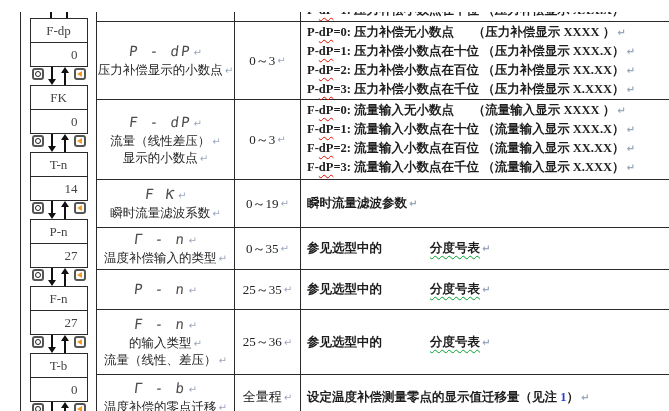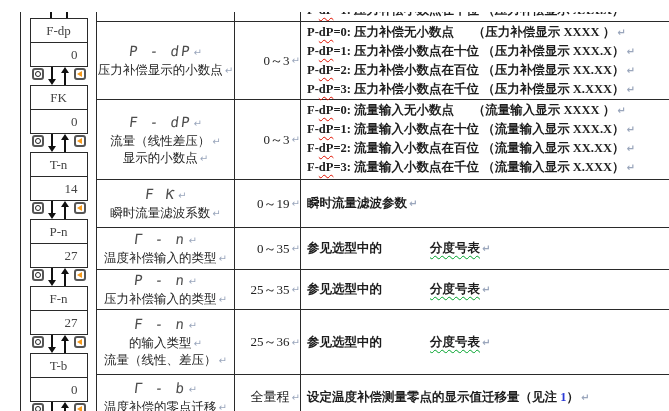--- a/index.html
+++ b/index.html
@@ -32,21 +32,21 @@
   .conn .endmark{position:absolute;right:-8px;bottom:-2px;}
 
   
   .colrest{width:575px;box-sizing:border-box;border-right:1px solid #2a2a2a;}
   .row{display:flex;box-sizing:border-box;border-bottom:1px solid #2a2a2a;position:relative;}
   .h10{height:10px;} .h78{height:78px;} .h80{height:80px;} .h48{height:48px;}
   .h42{height:42px;} .h40{height:40px;} .h65{height:65px;} .h45{height:45px;}
   .c-param{width:138px;box-sizing:border-box;border-right:1px solid #2a2a2a;
            display:flex;flex-direction:column;align-items:center;justify-content:center;}
   .c-range{width:66px;box-sizing:border-box;border-right:1px solid #2a2a2a;
-           display:flex;align-items:center;justify-content:flex-end;font-size:13px;color:#222;}
+           display:flex;align-items:center;justify-content:center;font-size:13px;color:#222;}
   .c-desc{flex:1;box-sizing:border-box;padding-left:6px;display:flex;flex-direction:column;justify-content:center;font-weight:bold;}
   .c-desc.top4{justify-content:flex-start;padding-top:1px;}
   .dline{white-space:pre;font-size:12.5px;line-height:19px;color:#1d1d1d;}
   .pname{line-height:18px;}
   .seg{font-family:"DejaVu Sans Mono",monospace;font-size:14px;letter-spacing:2px;color:#4d4d4d;
        display:inline-block;transform:skewX(-7deg);}
   .psub{font-size:12.5px;line-height:17px;color:#1d1d1d;text-align:right;white-space:pre;}
   .m{color:#9aa6bc;font-size:10px;font-family:"DejaVu Sans",sans-serif;padding-left:2px;}
   .rowmark{position:absolute;right:-12px;top:3px;}
   .w-red{text-decoration:underline;text-decoration-style:wavy;text-decoration-color:#e01000;
@@ -270,21 +270,20 @@
           </div>
         <div class="c-desc">
           <div class="dline"><span>参见选型中的</span><span class="w-grn">分度号表</span><span class="m">↵</span></div>
         </div>
         <span class="m rowmark">↵</span>
       </div>
 
       <div class="row h40">
         <div class="c-param">
           <div class="pname"><span class="seg">P - n</span><span class="m">↵</span></div>
-          <div class="psub"><span>压力补偿输入的类型</span><span class="m">↵</span></div>
         </div>
         <div class="c-range">
             <span>25～35</span>
             <span class="m">↵</span>
           </div>
         <div class="c-desc">
           <div class="dline"><span>参见选型中的</span><span class="w-grn">分度号表</span><span class="m">↵</span></div>
         </div>
         <span class="m rowmark">↵</span>
       </div>

